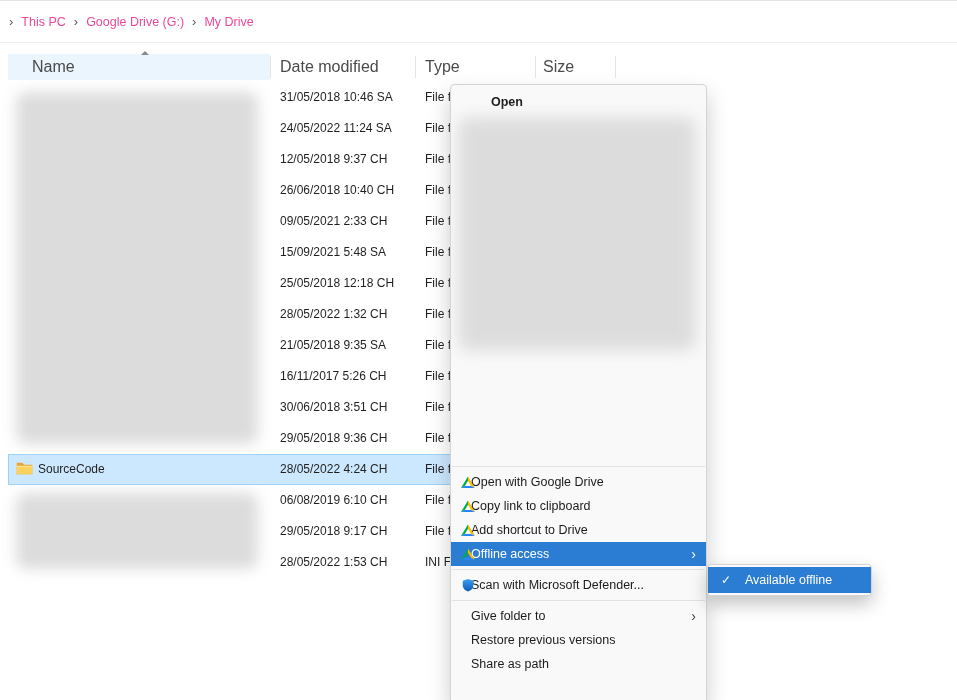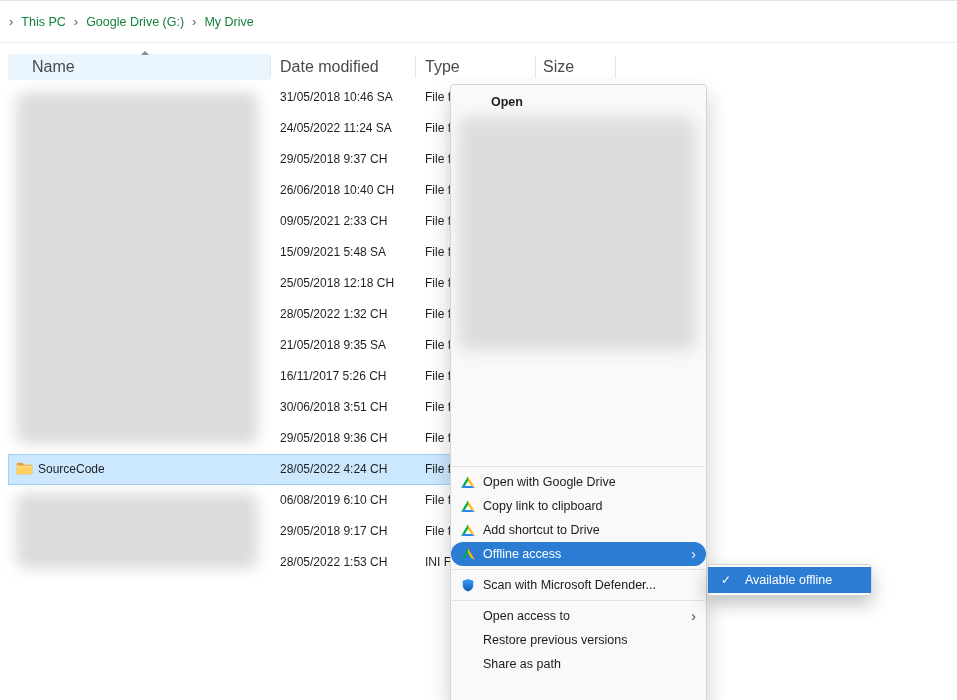--- a/index.html
+++ b/index.html
@@ -10,21 +10,21 @@
     color:#1f1f1f; -webkit-font-smoothing:antialiased;
   }
 
   
   .breadcrumb-bar {
     position:absolute; top:0; left:0; right:0; height:43px;
     border-top:1px solid #e3e3e3; border-bottom:1px solid #ededed;
     display:flex; align-items:center; padding-left:8px;
     font-size:12.5px; background:#fff;
   }
-  .crumb { padding:5px 7px; cursor:default; color:#15803d; }
+  .crumb { padding:5px 7px; cursor:default; color:#ec4899; }
   .crumb-sep { color:#5a5a5a; padding:0 1px; font-size:13px; }
 
   
   .header-row { position:absolute; top:54px; left:0; right:0; height:26px; font-size:16px; color:#4a4a4a; }
   .hcol { position:absolute; top:0; height:26px; line-height:26px; }
   .hcol-name { left:8px; width:262px; padding-left:24px; background:#eaf5fd; }
   .hcol-date { left:280px; }
   .hcol-type { left:425px; }
   .hcol-size { left:543px; }
   .hdiv { position:absolute; top:56px; height:22px; width:1px; background:#e4e4e4; }
@@ -63,22 +63,22 @@
   .menu-open {
     position:absolute; top:4px; left:8px; right:0; height:26px; line-height:26px;
     padding-left:32px; font-weight:bold;
   }
   .menu-redact {
     position:absolute; left:7px; top:32px; width:238px; height:234px;
     background:#d8d8d8; filter:blur(8px); border-radius:10px; opacity:.85;
   }
   .menu-lower { position:absolute; left:0; right:0; top:378px; }
   .msep { height:1px; background:#e2e2e2; margin:3px 1px; }
-  .mitem { height:24px; display:flex; align-items:center; padding-left:32px; position:relative; cursor:default; }
-  .mitem.highlight { background:#2b7cd3; color:#ffffff;border-radius:12px; }
+  .mitem { height:24px; display:flex; align-items:center; padding-left:20px; position:relative; cursor:default; }
+  .mitem.highlight { background:#2b7cd3; color:#ffffff; }
   .mi { position:absolute; left:9px; top:4px; width:16px; height:16px; display:flex; align-items:center; justify-content:center; }
   .mi svg { display:block; }
   .arrow { position:absolute; right:10px; top:0; line-height:24px; font-size:14px; color:#444; }
   .mitem.highlight .arrow { color:#fff; }
 
   
   .submenu {
     position:absolute; left:707px; top:564px; width:165px;
     background:#f9f9f9; border:1px solid #d4d4d4; border-radius:4px;
     box-shadow:0 8px 18px rgba(0,0,0,.24); padding:2px 0;
@@ -115,21 +115,21 @@
 <div class="file-list">
   <div class="frow">
     <span class="fdate">31/05/2018 10:46 SA</span>
     <span class="ftype">File folder</span>
   </div>
   <div class="frow">
     <span class="fdate">24/05/2022 11:24 SA</span>
     <span class="ftype">File folder</span>
   </div>
   <div class="frow">
-    <span class="fdate">29/05/2018 9:37 CH</span>
+    <span class="fdate">12/05/2018 9:37 CH</span>
     <span class="ftype">File folder</span>
   </div>
   <div class="frow">
     <span class="fdate">26/06/2018 10:40 CH</span>
     <span class="ftype">File folder</span>
   </div>
   <div class="frow">
     <span class="fdate">09/05/2021 2:33 CH</span>
     <span class="ftype">File folder</span>
   </div>
@@ -255,21 +255,21 @@
           </defs>
           <path d="M12 1.5 L21 4.8 V12 C21 17.6 17.1 21.7 12 23 C6.9 21.7 3 17.6 3 12 V4.8 Z" fill="url(#defgrad)"></path>
         </svg>
       </span>
       <span>Scan with Microsoft Defender...</span>
     </div>
 
     <div class="msep"></div>
 
     <div class="mitem">
-      <span>Open access to</span>
+      <span>Give folder to</span>
       <span class="arrow">›</span>
     </div>
 
     <div class="mitem">
       <span>Restore previous versions</span>
     </div>
 
     <div class="mitem">
       <span>Share as path</span>
     </div>

